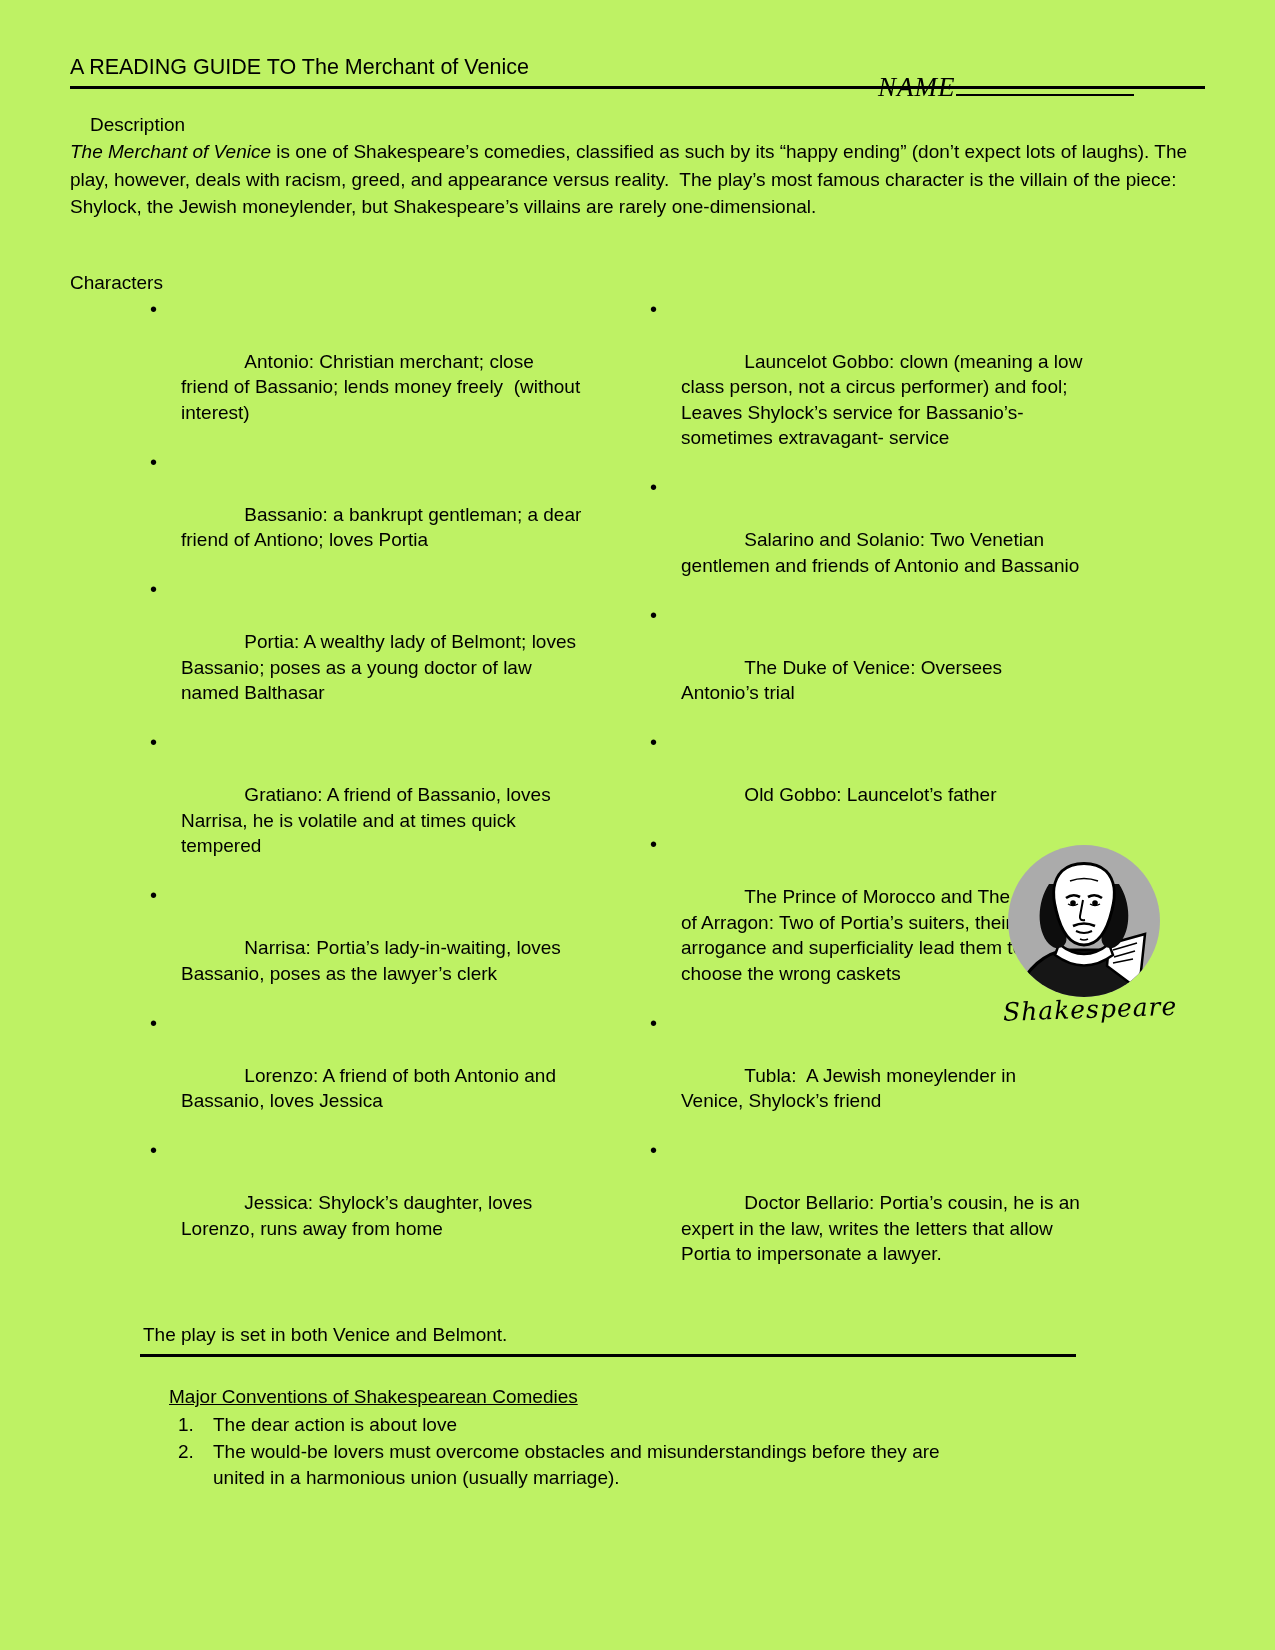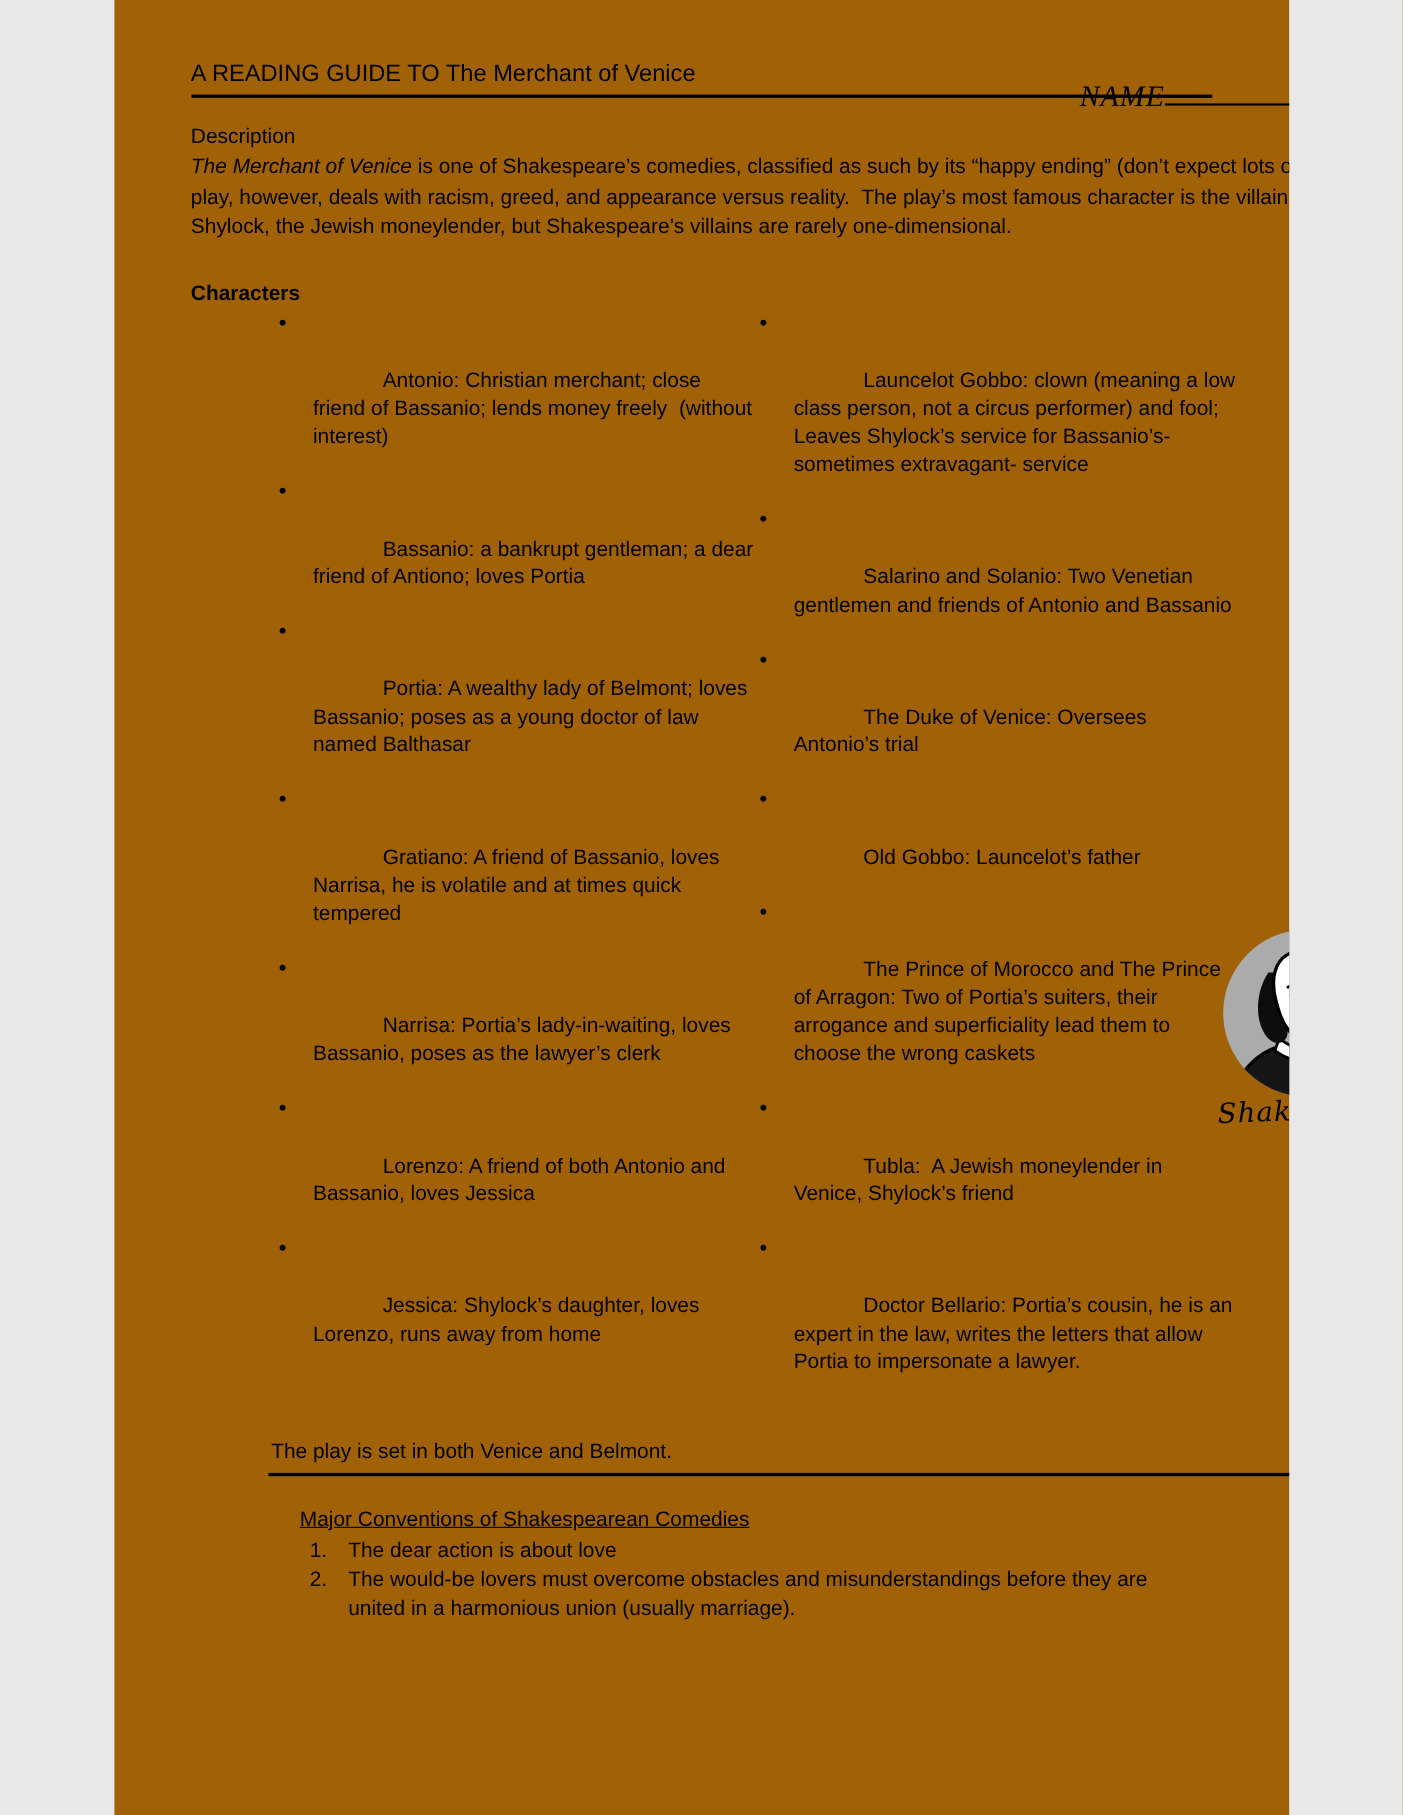--- a/index.html
+++ b/index.html
@@ -1,33 +1,33 @@
 <!DOCTYPE html>
 <html style="--link: #0000EE;"><head>
 <meta charset="utf-8">
 <style>
   * { margin:0; padding:0; box-sizing:border-box; }
   html,body { background:#e8e8e8; }
-  .page { position:relative; width:1068px; height:1650px; margin:0 auto; background:#a16207;
+  .page { position:relative; width:1275px; height:1650px; margin:0 auto; background:#bef264;
           color:#000; font-family:"Liberation Sans",sans-serif; font-size:19px; overflow:hidden; }
   .content { padding:0 70px; }
 
   .name-line { position:absolute; left:878px; top:66px; font-family:"Liberation Serif",serif;
                font-style:italic; font-size:27px; letter-spacing:1px; white-space:nowrap; }
   .name-blank { display:inline-block; width:178px; height:30px; border-bottom:2px solid #000;
                 vertical-align:baseline; }
 
   .doc-title { padding-top:54px; font-size:21.5px; line-height:27px; font-weight:400; }
   .rule-title { border:0; border-top:3px solid #000; margin-top:5px; }
 
   .sec-heading { font-size:19px; font-weight:400; line-height:26px; }
-  .desc-heading { margin-top:23px; }
+  .desc-heading { margin-top:23px;margin-left:20px; }
   .desc-para { width:1137px; line-height:27.5px; white-space:pre-wrap; }
 
-  .characters-heading { margin-top:34px;font-weight:bold; }
+  .characters-heading { margin-top:49px; }
   .char-columns { display:flex; margin-top:2px; }
   .char-col { width:500px; }
   .char-col.left { margin-left:76px; }
   .bullet-item { position:relative; padding-left:35px; width:437px; line-height:25.5px; white-space:pre-wrap; }
   .bullet-item .bullet { position:absolute; left:4px; top:-1px; }
   .bullet-item .bullet::before { content:"•"; font-size:20px; }
 
   .setting-note { margin:30px 0 0 73px; line-height:25px; }
   .rule-setting { border:0; border-top:3px solid #000; width:936px; margin:7px 0 0 70px; }
 

